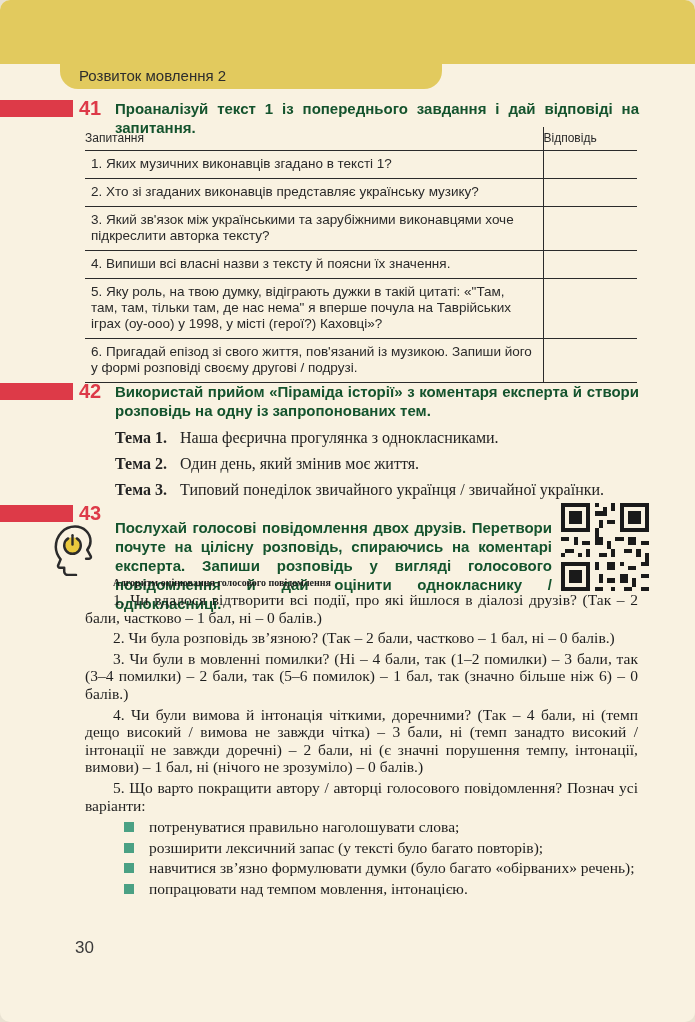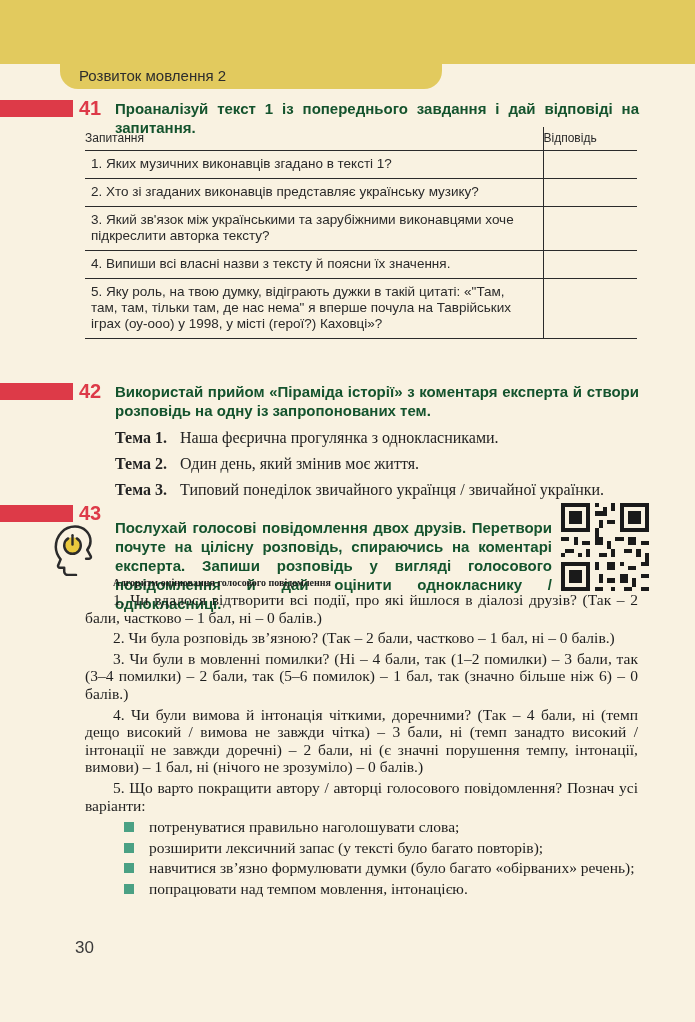--- a/index.html
+++ b/index.html
@@ -1,20 +1,20 @@
 <!DOCTYPE html>
 <html><head>
 <meta charset="utf-8">
 <style>
   * { box-sizing: border-box; }
   html,body { margin:0; padding:0; background:#e9e2d2; }
   .page {
     position:relative; width:695px; height:1022px; margin:0 auto;
     background:#f9f2e1; overflow:hidden;
-    font-family:"Liberation Sans", sans-serif; color:#232323;
+    font-family:"Liberation Sans", sans-serif; color:#232323;border-radius:10px;
   }
 
   
   .header-band { position:absolute; top:0; left:0; width:695px; height:64px; background:#e2ca5e; }
   .header-tab {
     position:absolute; top:64px; left:60px; width:382px; height:25px;
     background:#e2ca5e; border-radius:0 0 18px 18px;
     display:flex; align-items:center; padding:0 0 3px 19px;
     font-size:15px; color:#2d2d2d;
   }
@@ -89,20 +89,24 @@
     <tr>
       <td>3. Який зв'язок між українськими та зарубіжними виконавцями хоче підкреслити авторка тексту?</td>
       <td class="ans"></td>
     </tr>
     <tr>
       <td>4. Випиши всі власні назви з тексту й поясни їх значення.</td>
       <td class="ans"></td>
     </tr>
     <tr>
       <td>5. Яку роль, на твою думку, відіграють дужки в такій цитаті: «"Там, там, там, тільки там, де нас нема" я вперше почула на Таврійських іграх (оу-ооо) у 1998, у місті (герої?) Каховці»?</td>
+      <td class="ans"></td>
+    </tr>
+    <tr>
+      <td>6. Пригадай епізод зі свого життя, пов'язаний із музикою. Запиши його у формі розповіді своєму другові / подрузі.</td>
       <td class="ans"></td>
     </tr>
   </tbody>
     </table>
 
   <div class="task-bar" style="top:383px"></div>
   <div class="task-num" style="top:380px">42</div>
   <div class="task-title" style="top:382px">Використай прийом «Піраміда історії» з коментаря експерта й створи розповідь на одну із запропонованих тем.</div>
 
   <div class="themes">

